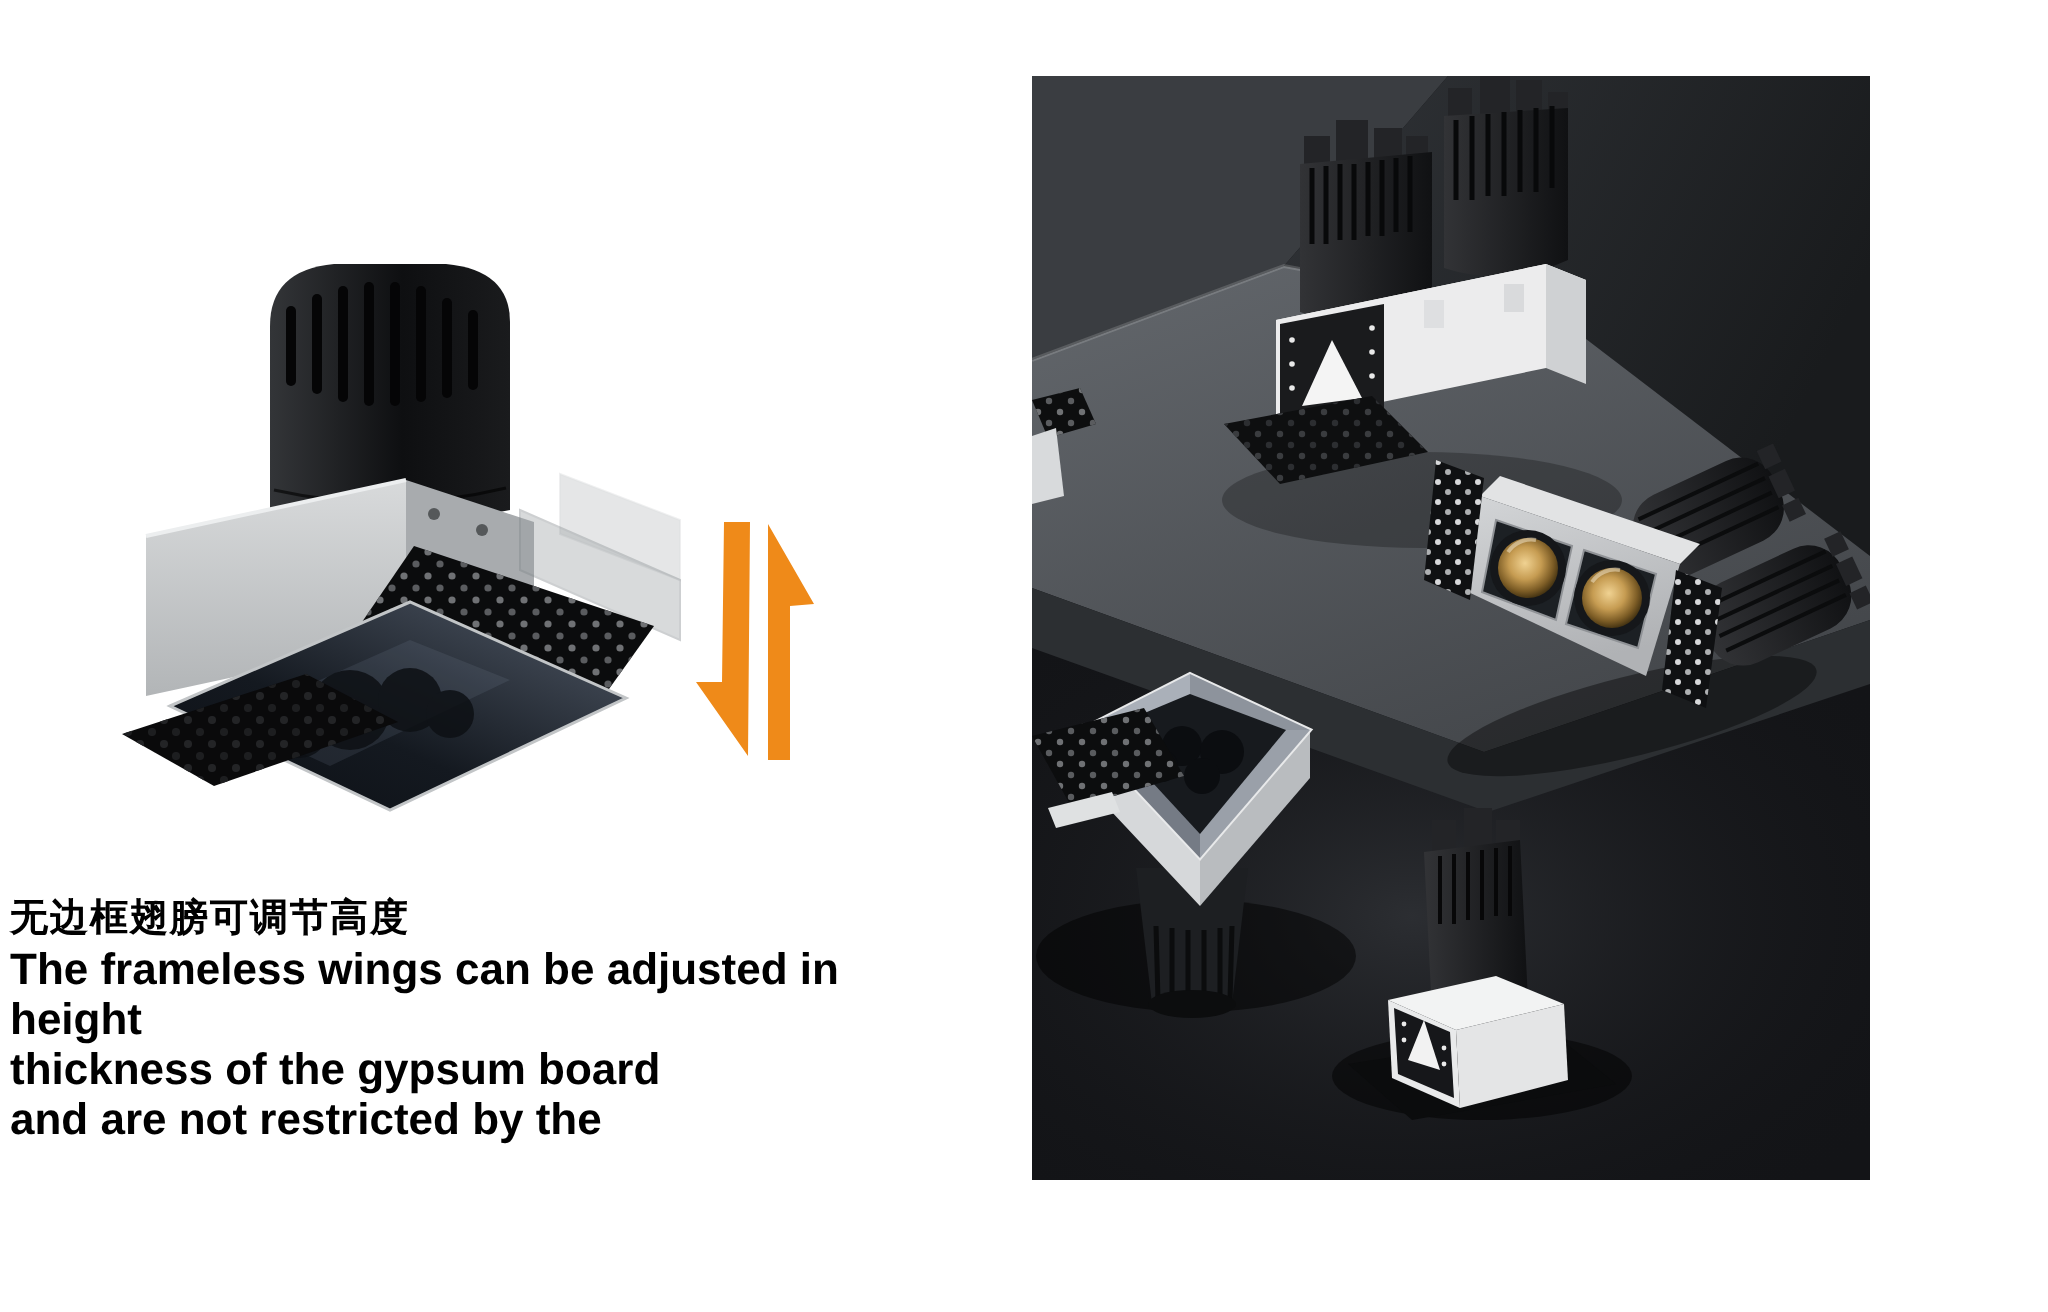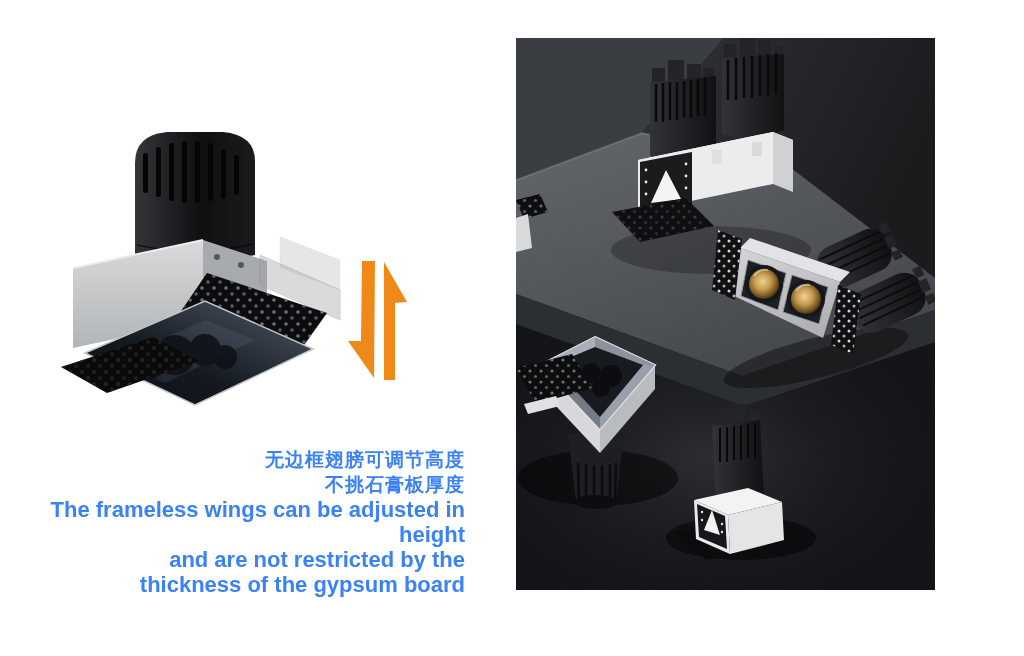--- a/index.html
+++ b/index.html
@@ -1,21 +1,21 @@
 <!DOCTYPE html>
 <html><head>
 <meta charset="utf-8">
 <style>
   html,body{margin:0;padding:0;background:#ffffff;}
   .canvas{position:relative;width:1024px;height:656px;background:#ffffff;overflow:hidden;
           font-family:"Liberation Sans","DejaVu Sans",sans-serif;}
   .left-panel{position:absolute;left:0;top:0;width:470px;height:656px;}
   .product-figure{position:absolute;left:55px;top:105px;width:300px;height:310px;}
   .arrows{position:absolute;left:340px;top:250px;width:80px;height:140px;}
-  .caption{position:absolute;left:5px;top:447px;width:460px;text-align:right;color:#3b82f6;}
+  .caption{position:absolute;left:5px;top:447px;width:460px;text-align:left;color:#000000;}
   .caption p{margin:0;font-weight:700;}
   .caption .zh{font-size:19px;line-height:25px;letter-spacing:1px;}
   .caption .en{font-size:22px;line-height:25px;}
   .right-panel{position:absolute;left:516px;top:38px;width:419px;height:552px;}
   svg{display:block;}
 </style>
 </head>
 <body>
 
 <div class="canvas">
@@ -102,24 +102,23 @@
 
     <div class="arrows">
       <svg width="80" height="140" viewBox="0 0 80 140">
         <path d="M22,11 L35,11 L34,128 L8,91 L21,91 Z" fill="#EF8A19"></path>
         <path d="M44,130 L44,12 L67,52 L55,53 L55,130 Z" fill="#EF8A19"></path>
       </svg>
     </div>
 
     <div class="caption">
       <p class="zh">无边框翅膀可调节高度</p>
-      <p class="zh">不挑石膏板厚度</p>
       <p class="en">The frameless wings can be adjusted in height</p>
+      <p class="en">thickness of the gypsum board</p>
       <p class="en">and are not restricted by the</p>
-      <p class="en">thickness of the gypsum board</p>
     </div>
   </section>
 
   <section class="right-panel">
     <svg width="419" height="552" viewBox="0 0 419 552">
       <defs>
         <linearGradient id="wallGrad" x1="0" y1="0" x2="1" y2="0.4">
           <stop offset="0" stop-color="#303337"></stop>
             <stop offset="1" stop-color="#191b1d"></stop>
         </linearGradient>

